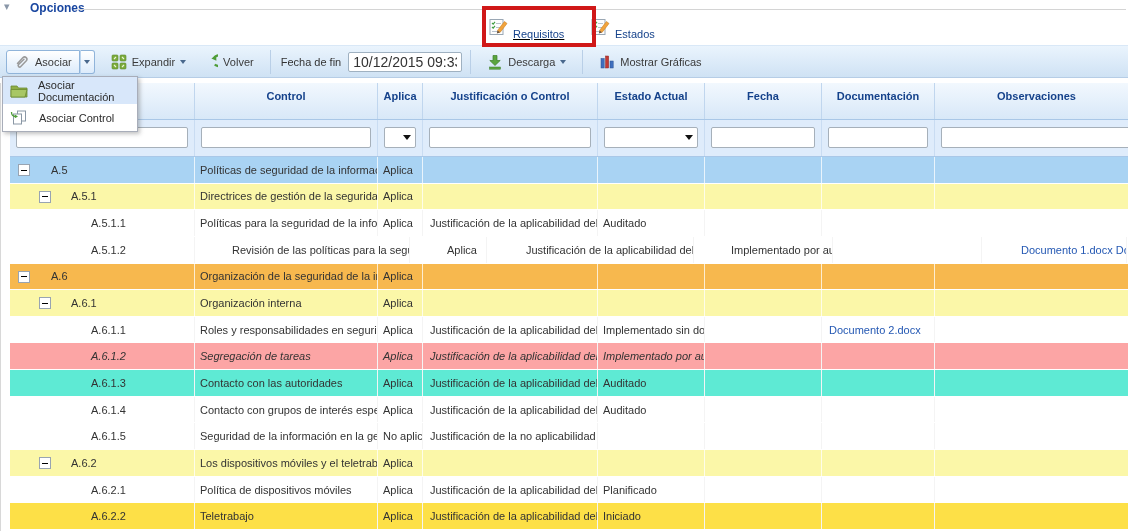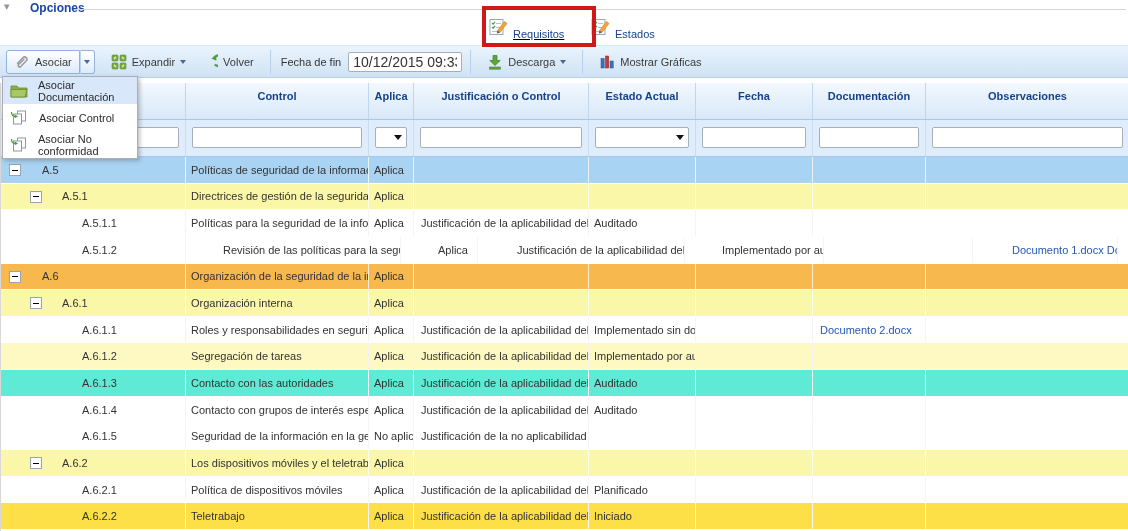--- a/index.html
+++ b/index.html
@@ -35,21 +35,21 @@
                    display:flex; align-items:center; justify-content:center; cursor:pointer; margin-right:8px; }
   .darr { width:0; height:0; border-left:3.5px solid transparent; border-right:3.5px solid transparent;
           border-top:4px solid #49688c; }
   .sep { width:1px; height:24px; background:#b9cfe7; margin:0 8px; }
   #fecha-label { margin:0 7px 0 2px; color:#333; }
   #fecha-input { width:114px; height:20px; border:1px solid #9fb1c1; border-radius:2px;
                  padding:9px 4px; font-size:14px; font-family:"Liberation Sans",sans-serif; color:#333; }
 
   
   #grid { position:absolute; top:83px; left:0; width:1128px; height:448px; overflow:hidden;
-          border-left:1px solid #d8d8d8; }
+          border-left:1px solid #d8d8d8;padding-left:9px; }
   .c  { flex-shrink:0; }
   .c0{width:185px}.c1{width:183px}.c2{width:45px}.c3{width:175px}
   .c4{width:107px}.c5{width:117px}.c6{width:113px}.c7{width:203px; border-right:none !important;}
   #header-row { display:flex; height:37px; background:linear-gradient(#f2f8fe,#d8e8f8);
                 border-bottom:1px solid #a9c7e7; }
   .hc { font-size:11px; font-weight:bold; color:#15428b; text-align:center; padding-top:7px;
         border-right:1px solid #c0d6ee; cursor:pointer; }
   #filter-row { display:flex; height:37px; background:#dfecfb; border-bottom:1px solid #aac8e8; }
   .fc { position:relative; border-right:1px solid #c9dcf2; padding:7px 6px 0 6px; }
   .filter-input { width:100%; height:21px; border:1px solid #a6b0ba; border-radius:2px;
@@ -393,21 +393,21 @@
         <div class="c c5">
           <span></span>
         </div>
         <div class="c c6">
           <span class="doclink">Documento 2.docx</span>
         </div>
         <div class="c c7">
           <span></span>
         </div>
       </div>
-      <div class="row t-white" style="background: #fef9c3;">
+      <div class="row t-white" style="background: #fca5a5; font-style: italic;">
         <div class="c c0 treecell">
           <span class="code lv3">A.6.1.2</span>
         </div>
         <div class="c c1">
           <span>Segregación de tareas</span>
         </div>
         <div class="c c2">
           <span>Aplica</span>
         </div>
         <div class="c c3">
@@ -602,24 +602,13 @@
       <span class="mi">
         <svg width="18" height="16" viewBox="0 0 18 16">
           <rect x="7.5" y="1" width="8" height="10" fill="#fff" stroke="#8a97a5"></rect>
           <rect x="3.5" y="4" width="8" height="10" fill="#fff" stroke="#8a97a5"></rect>
           <path d="M1.5 2 q0 4.5 4 4.5" fill="none" stroke="#4f9d38" stroke-width="1.3"></path>
           <polygon points="4.8,4.6 8,6.5 4.8,8.3" fill="#4f9d38"></polygon>
         </svg>
       </span>
       <span class="ml">Asociar Control</span>
     </div>
-    <div class="menu-item">
-      <span class="mi">
-        <svg width="18" height="16" viewBox="0 0 18 16">
-          <rect x="7.5" y="1" width="8" height="10" fill="#fff" stroke="#8a97a5"></rect>
-          <rect x="3.5" y="4" width="8" height="10" fill="#fff" stroke="#8a97a5"></rect>
-          <path d="M1.5 2 q0 4.5 4 4.5" fill="none" stroke="#4f9d38" stroke-width="1.3"></path>
-          <polygon points="4.8,4.6 8,6.5 4.8,8.3" fill="#4f9d38"></polygon>
-        </svg>
-      </span>
-      <span class="ml">Asociar No conformidad</span>
-    </div>
   </div>
 
 </body></html>

